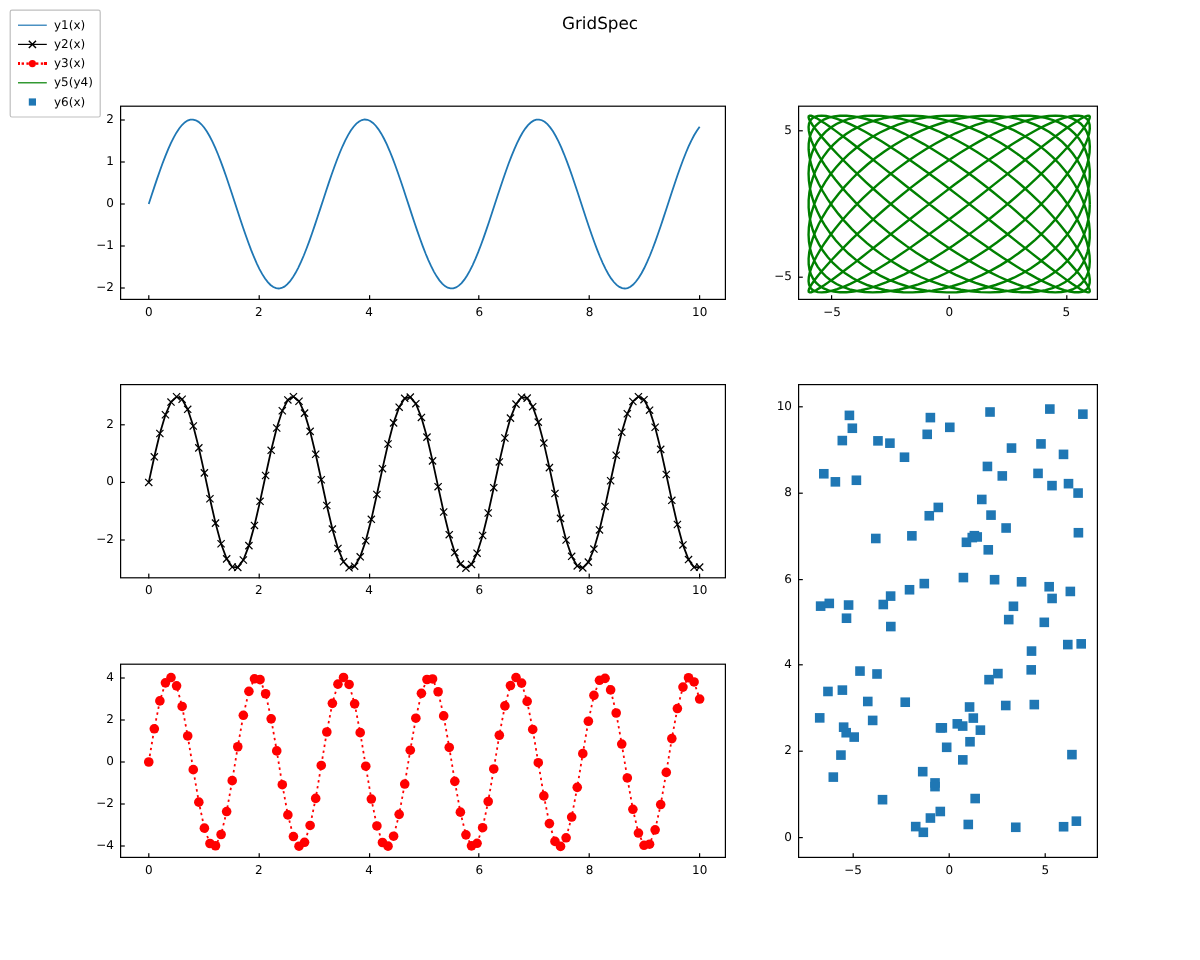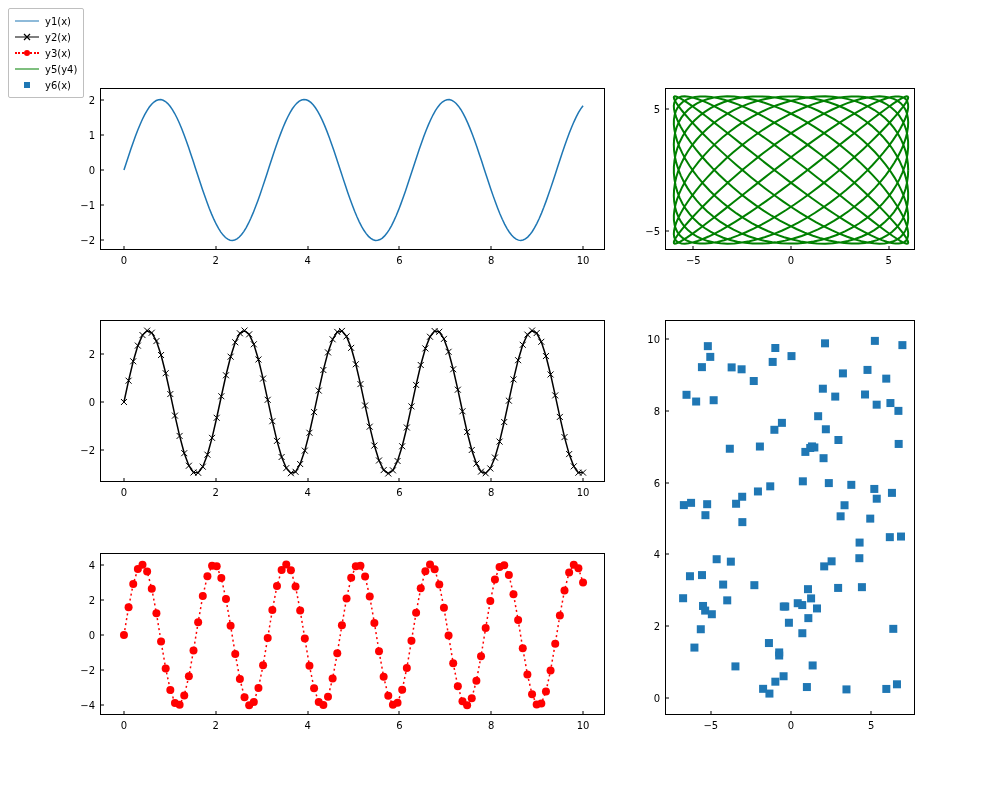--- a/index.html
+++ b/index.html
@@ -104,20 +104,21 @@
     top: 50%;
     left: 50%;
     transform: translate(-50%, -50%);
   }
 </style>
 </head>
 <body>
 
 <div class="figure">
 
+  <div class="title">GridSpec</div>
 
   <div class="legend">
     <div class="legend-row">
       <span class="legend-swatch">
         <span class="legend-line" style="border-top-style:solid;border-top-color:#1f77b4;"></span>
       </span>
       <span>y1(x)</span>
     </div>
     <div class="legend-row">
       <span class="legend-swatch">

